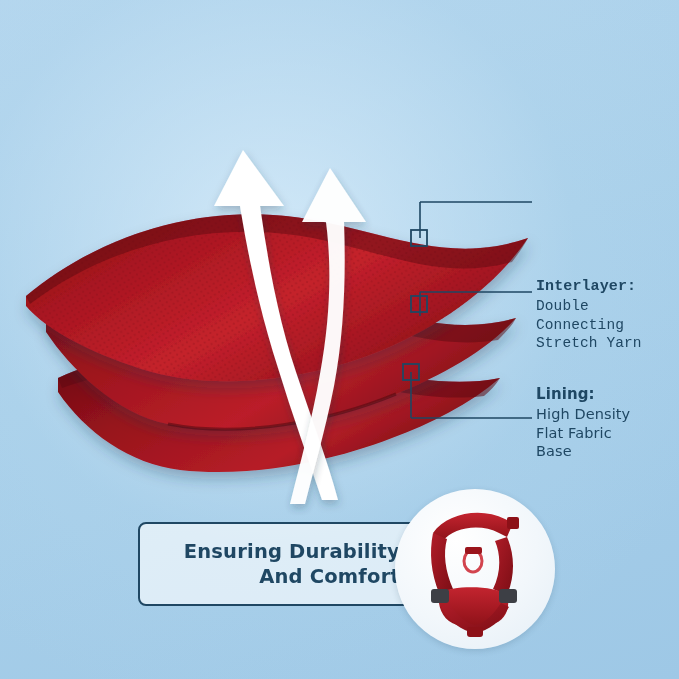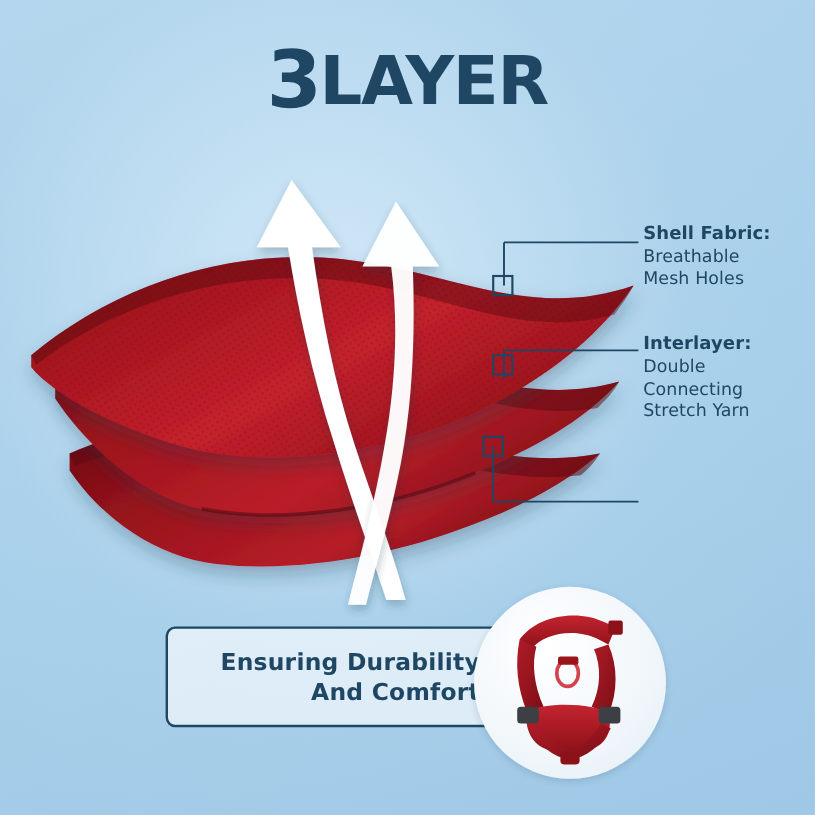--- a/index.html
+++ b/index.html
@@ -68,21 +68,21 @@
     letter-spacing:.1px;
   }
   .callout .head{
     font-weight:bold;
     font-size:15px;
     display:block;
     margin-bottom:1px;
   }
   .callout .body{display:block;}
   .c1{left:536px;top:185px;}
-  .c2{left:536px;top:277px;}
+  .c2{left:536px;top:277px;font-family:Liberation Mono, monospace;}
   .c3{left:536px;top:385px;}
 
   
   .bottom-box{
     position:absolute;
     left:138px;top:522px;
     width:340px;height:80px;
     background:rgba(255,255,255,0.62);
     border:2px solid #1f4763;
     border-radius:8px;
@@ -110,23 +110,20 @@
     overflow:hidden;
   }
   .product-svg{position:absolute;left:0;top:0;}
 </style>
 </head>
 <body>
 
 <div id="root">
 
   <div class="title-wrap">
-    <div class="title-line1">
-      <span class="title-num">3</span><span class="title-word">LAYER</span>
-    </div>
   </div>
 
   <svg id="stack" viewBox="0 0 679 679">
     <defs>
       <linearGradient id="gTop" x1="0" y1="0" x2="1" y2="0.6">
         <stop offset="0%" stop-color="#7e0f17"></stop>
         <stop offset="25%" stop-color="#a5151f"></stop>
         <stop offset="60%" stop-color="#c4212c"></stop>
         <stop offset="100%" stop-color="#8e1019"></stop>
       </linearGradient>
@@ -198,30 +195,31 @@
     <g>
       <path d="M420,292 L420,316 M420,292 L532,292" fill="none" stroke="#1f4763" stroke-width="1.6"></path>
       <rect x="411" y="296" width="16" height="16" fill="none" stroke="#1f4763" stroke-width="1.8"></rect>
     </g>
     <g>
       <path d="M411,372 L411,418 M411,418 L532,418" fill="none" stroke="#1f4763" stroke-width="1.6"></path>
       <rect x="403" y="364" width="16" height="16" fill="none" stroke="#1f4763" stroke-width="1.8"></rect>
     </g>
   </svg>
 
-  <div class="callout c1">
-    <span class="head">Shell Fabric:</span>
-    <span class="body" style="white-space:pre-line">Breathable
-Mesh Holes</span>
-  </div>
   <div class="callout c2">
     <span class="head">Interlayer:</span>
     <span class="body" style="white-space:pre-line">Double
 Connecting
 Stretch Yarn</span>
+  </div>
+  <div class="callout c3">
+    <span class="head">Lining:</span>
+    <span class="body" style="white-space:pre-line">High Density
+Flat Fabric
+Base</span>
   </div>
 
   <div class="bottom-box"></div>
   <div class="bottom-text" style="white-space:pre-line">Ensuring Durability
 And Comfort</div>
 
   <div class="product-circle">
     <svg class="product-svg" width="160" height="160" viewBox="0 0 160 160">
       <defs>
         <linearGradient id="hz" x1="0" y1="0" x2="0" y2="1">

